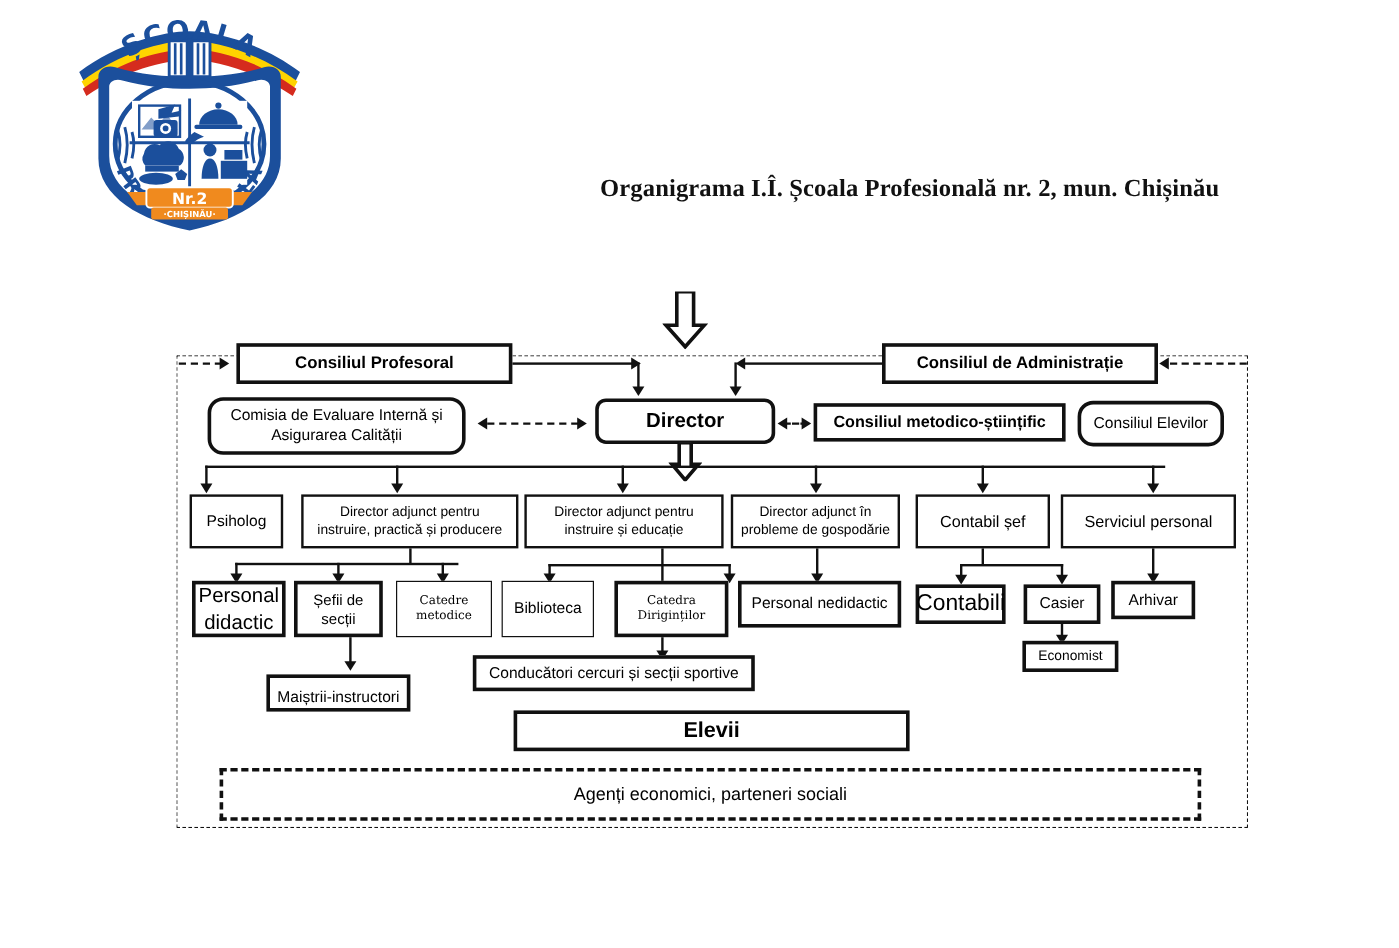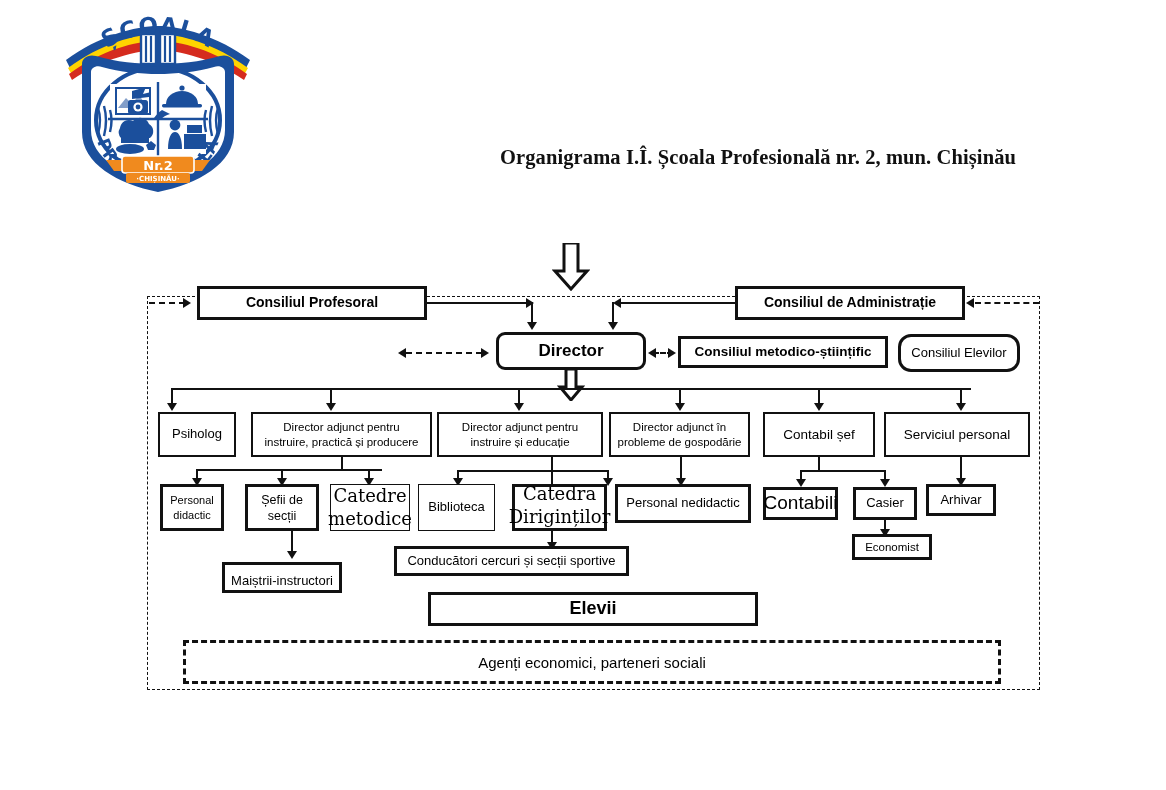--- a/index.html
+++ b/index.html
@@ -29,21 +29,21 @@
     display:flex;align-items:center;justify-content:center;
     text-align:center;color:#000;line-height:1.28;
     border:2.4px solid #111;font-size:13px;
   }
   .bx .t{display:block;padding:0 4px;}
   .b-bold{font-weight:bold;}
   .b-thin{border-width:1.7px;}
   .b-thick{border-width:3px;}
   .rounded{border-radius:13px;}
   .rounded-lg{border-radius:9px;}
-  .serifish{font-family:"DejaVu Serif", serif;font-size:18px;align-items:flex-end;}
+  .serifish{font-family:"DejaVu Serif", serif;font-size:10px;}
 
   
   .ministry{
     border:2.2px solid #E0A066;border-radius:11px;
     font-weight:bold;font-size:14.5px;
   }
 
   
   .ln{position:absolute;background:#111;}
   .h{height:1.9px;}
@@ -171,20 +171,26 @@
   <div class="ar ar-r" style="left:526px;top:298px;"></div>
 
   <div class="ln h" style="left:620px;top:302px;width:115px;"></div>
   <div class="ar ar-l" style="left:613px;top:298px;"></div>
 
   <div class="ln v" style="left:531px;top:302px;height:22px;"></div>
   <div class="ar ar-d" style="left:527px;top:322px;"></div>
   <div class="ln v" style="left:612px;top:302px;height:22px;"></div>
   <div class="ar ar-d" style="left:608px;top:322px;"></div>
 
+  <div class="bx rounded b-thick" style="left:173px;top:331px;width:215px;height:48px;font-size:13px;">
+    <span class="t">
+      <span>Comisia de Evaluare Internă și</span><br>
+      <span>Asigurarea Calității</span>
+    </span>
+  </div>
 
   <div class="dash-h" style="left:406px;top:352px;width:76px;"></div>
   <div class="ar ar-l" style="left:398px;top:348px;"></div>
   <div class="ar ar-r" style="left:481px;top:348px;"></div>
 
   <div class="bx rounded-lg b-thick b-bold" style="left:496px;top:332px;width:150px;height:38px;font-size:17px;">
     <span class="t">Director</span>
   </div>
 
   <div class="dash-h" style="left:653px;top:352px;width:20px;"></div>
@@ -274,21 +280,21 @@
   <div class="ln v" style="left:818px;top:457px;height:14px;"></div>
   <div class="ln h" style="left:800px;top:470px;width:86px;"></div>
   <div class="ln v" style="left:800px;top:470px;height:11px;"></div>
   <div class="ar ar-d" style="left:796px;top:479px;"></div>
   <div class="ln v" style="left:884px;top:470px;height:11px;"></div>
   <div class="ar ar-d" style="left:880px;top:479px;"></div>
 
   <div class="ln v" style="left:960px;top:457px;height:23px;"></div>
   <div class="ar ar-d" style="left:956px;top:478px;"></div>
 
-  <div class="bx b-thick" style="left:160px;top:484px;width:64px;height:47px;font-size:11px;">
+  <div class="bx b-thick" style="left:160px;top:484px;width:78px;height:47px;font-size:17px;">
     <span class="t">
       <span>Personal</span><br>
       <span>didactic</span>
     </span>
   </div>
 
   <div class="bx b-thick" style="left:245px;top:484px;width:74px;height:47px;font-size:12.5px;">
     <span class="t">
       <span>Șefii de</span><br>
       <span>secții</span>

